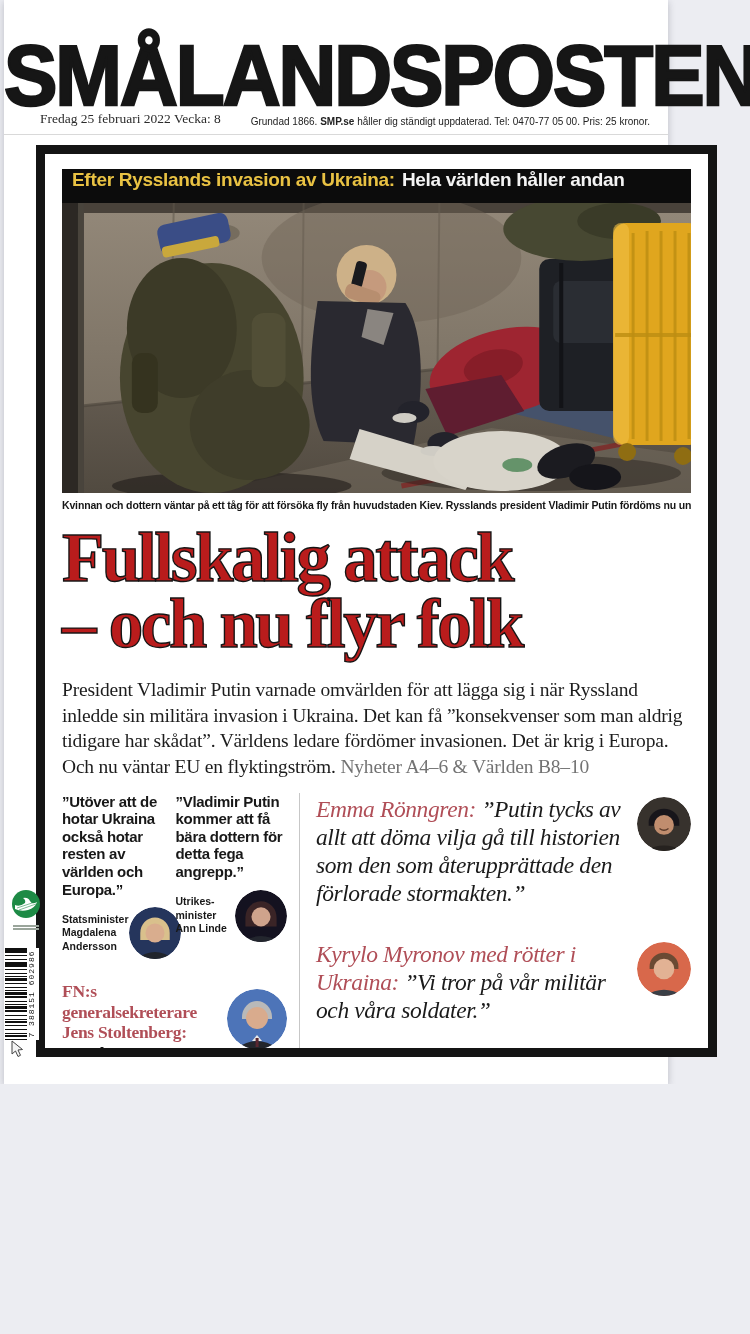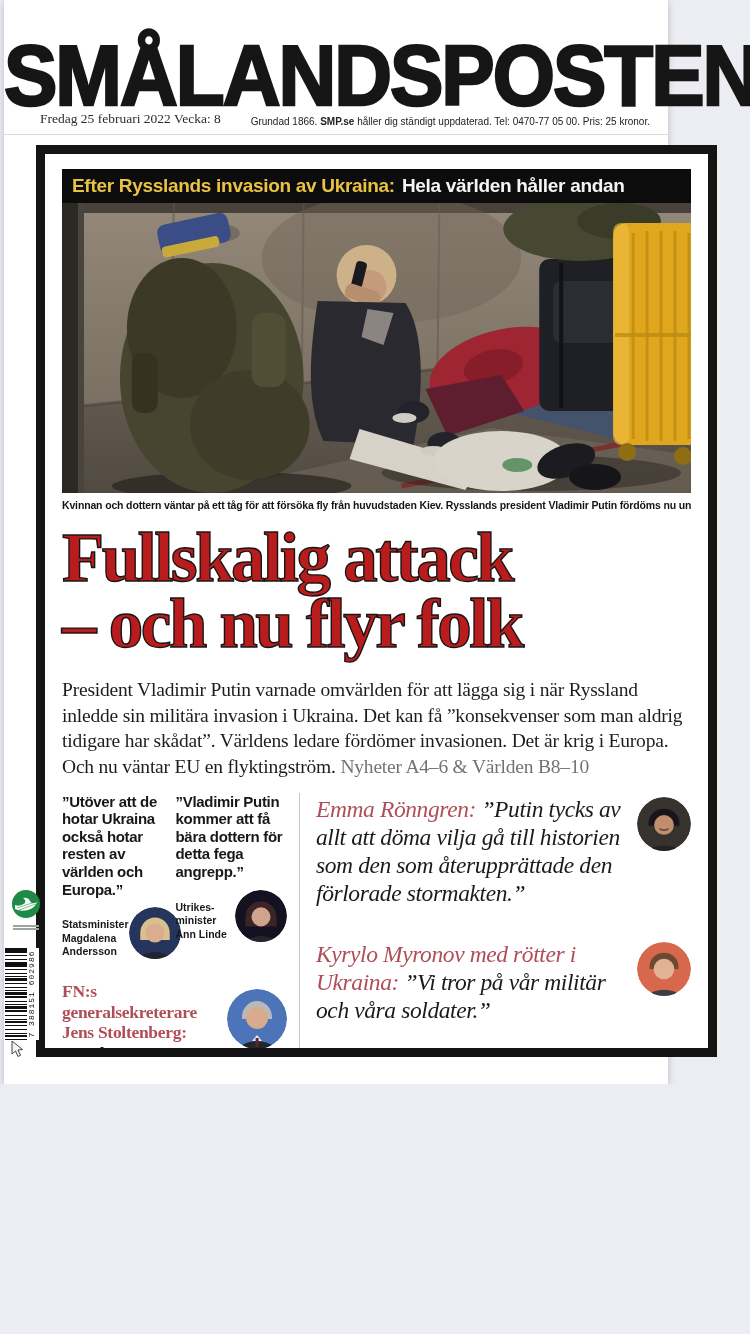--- a/index.html
+++ b/index.html
@@ -19,21 +19,21 @@
               justify-content:space-between; align-items:flex-end; }
   .date-left  { font-family:"Liberation Serif", serif; font-size:13.5px; color:#2b2b2b; }
   .date-right { font-size:10px; color:#222; }
   .date-right b { font-weight:bold; }
   .head-rule { position:absolute; top:134px; left:0; right:0; border-top:1px solid #d9d9d9; }
 
   
   .frame { position:absolute; left:32px; top:145px; width:681px; height:912px;
            border:9px solid #141414; background:#fff; padding:15px 17px 0 17px; overflow:hidden; }
 
-  .banner { height:34px; background:#0c0c0c; display:flex; align-items:center; padding:0 10px;
+  .banner { height:34px; background:#0c0c0c; display:flex; align-items:flex-start; padding:0 10px;
             font-weight:bold; font-size:19px; letter-spacing:-0.3px; white-space:nowrap; overflow:hidden; }
   .banner .yellow { color:#e9c243; margin-right:7px; }
   .banner .white  { color:#f4f4f4; }
 
   .photo { position:relative; height:290px; overflow:hidden; background:#7d7365; }
   .photo svg { display:block; width:100%; height:100%; }
 
   .caption { margin-top:6px; font-size:10.5px; font-weight:bold; color:#161616;
              letter-spacing:-0.15px; white-space:nowrap; overflow:hidden; }
 
@@ -45,21 +45,21 @@
           line-height:1.3; color:#1d1d1d; letter-spacing:-0.2px; }
   .lead .link { color:#737373; }
 
   .quotes { margin-top:14px; display:flex; }
   .q-left { width:238px; flex:none; padding-right:12px; border-right:1px solid #c7c7c7; }
   .q-right { flex:1; padding-left:16px; padding-top:2px; }
 
   .q-left-grid { display:flex; gap:2px; }
   .q-col { flex:1; min-width:0; }
   .q-text { font-weight:bold; font-size:15px; line-height:1.17; letter-spacing:-0.3px; color:#181818; }
-  .person { display:flex; align-items:flex-end; margin-top:9px; }
+  .person { display:flex; align-items:center; margin-top:9px; }
   .person-label { flex:1; font-weight:bold; font-size:10.5px; line-height:1.3; color:#181818; }
   .avatar { width:52px; height:52px; border-radius:50%; overflow:hidden; flex:none; }
   .avatar svg { display:block; width:100%; height:100%; }
 
   .fn-block { margin-top:22px; display:flex; gap:8px; }
   .fn-text { flex:1; font-family:"Liberation Serif", serif; font-weight:bold;
              font-size:17.5px; line-height:1.18; letter-spacing:-0.3px; color:#181818; }
   .fn-text .red { color:#b04e57; }
   .fn-block .avatar { width:60px; height:60px; margin-top:8px; }
 

